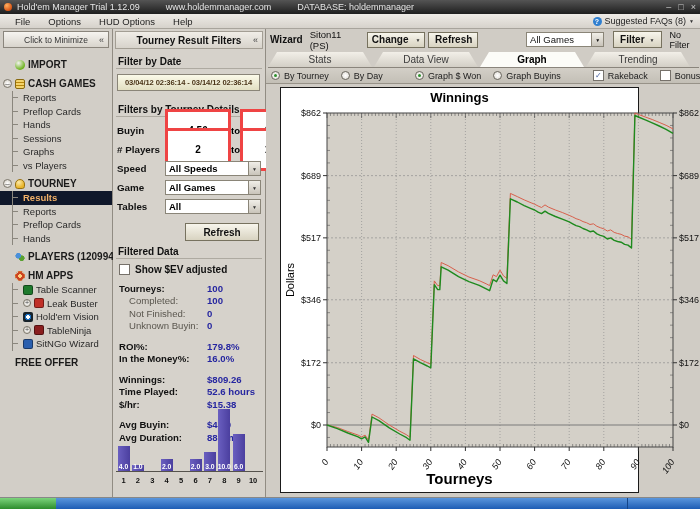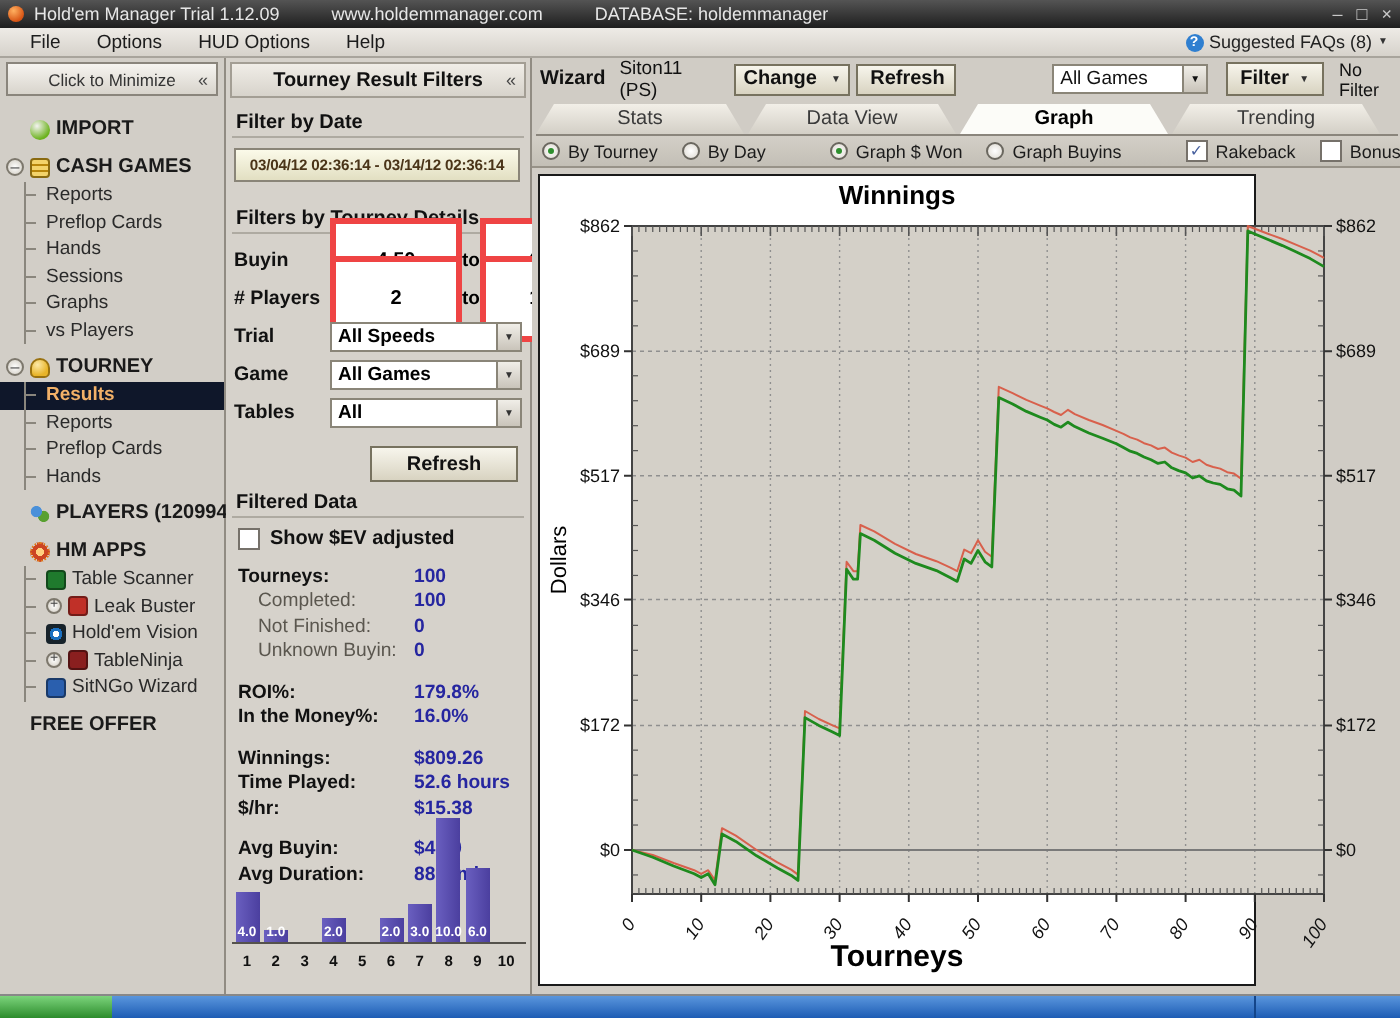--- a/index.html
+++ b/index.html
@@ -118,21 +118,21 @@
   .controls-row{position:absolute;top:39px;left:0;width:434px;height:16px;
     background:linear-gradient(#d3cfc7,#c3bfb6);border-bottom:1px solid #979288;
     display:flex;align-items:center;font-size:9px;padding-left:5px;box-sizing:border-box;
     gap:4px;overflow:hidden;color:#1c1c1c;white-space:nowrap;}
   .radio{width:9px;height:9px;border-radius:50%;border:1px solid #6a675f;
     background:radial-gradient(#fff,#dcd8cf);box-sizing:border-box;position:relative;flex:none;}
   .radio.on::after{content:"";position:absolute;left:2px;top:2px;width:3px;height:3px;
     border-radius:50%;background:#2e8f2e;}
   .ctl-label{margin-right:8px;}
   .gap-before{margin-left:20px;}
-  .graph-panel{position:absolute;top:58px;left:3px;width:359px;height:406px;background:#fff;
+  .graph-panel{position:absolute;top:58px;left:14px;width:359px;height:406px;background:#fff;
     border:1px solid #1a1a1a;box-sizing:border-box;}
   .graph-title{text-align:center;font-weight:bold;font-size:13px;margin-top:2px;color:#000;}
   #graph-svg{display:block;margin:0 auto;}
   .graph-xlabel{text-align:center;font-weight:bold;font-size:15px;margin-top:-7px;color:#000;}
   
   .statusbar{position:absolute;left:0;top:497px;width:700px;height:12px;
     background:linear-gradient(#5a96dd,#1d5cb4);border-top:1px solid #888;box-sizing:border-box;}
   .status-progress{position:absolute;left:0;top:0;width:56px;height:100%;
     background:linear-gradient(#7cd47c,#2c8c2c);}
   .status-divider{position:absolute;left:627px;top:0;width:1px;height:100%;background:#13458a;}
@@ -290,21 +290,21 @@
           <span class="to">to</span>
           <input class="box" value="4.50" style="">
         </div>
         <div class="filter-row">
           <span class="lbl"># Players</span>
           <input class="box" value="2" style="">
           <span class="to">to</span>
           <input class="box" value="180" style="">
         </div>
         <div class="filter-row">
-          <span class="lbl">Trial</span>
+          <span class="lbl">Speed</span>
           <div class="fselect">
             <span>All Speeds</span>
             <span class="sbtn">▼</span>
           </div>
         </div>
         <div class="filter-row">
           <span class="lbl">Game</span>
           <div class="fselect">
             <span>All Games</span>
             <span class="sbtn">▼</span>

